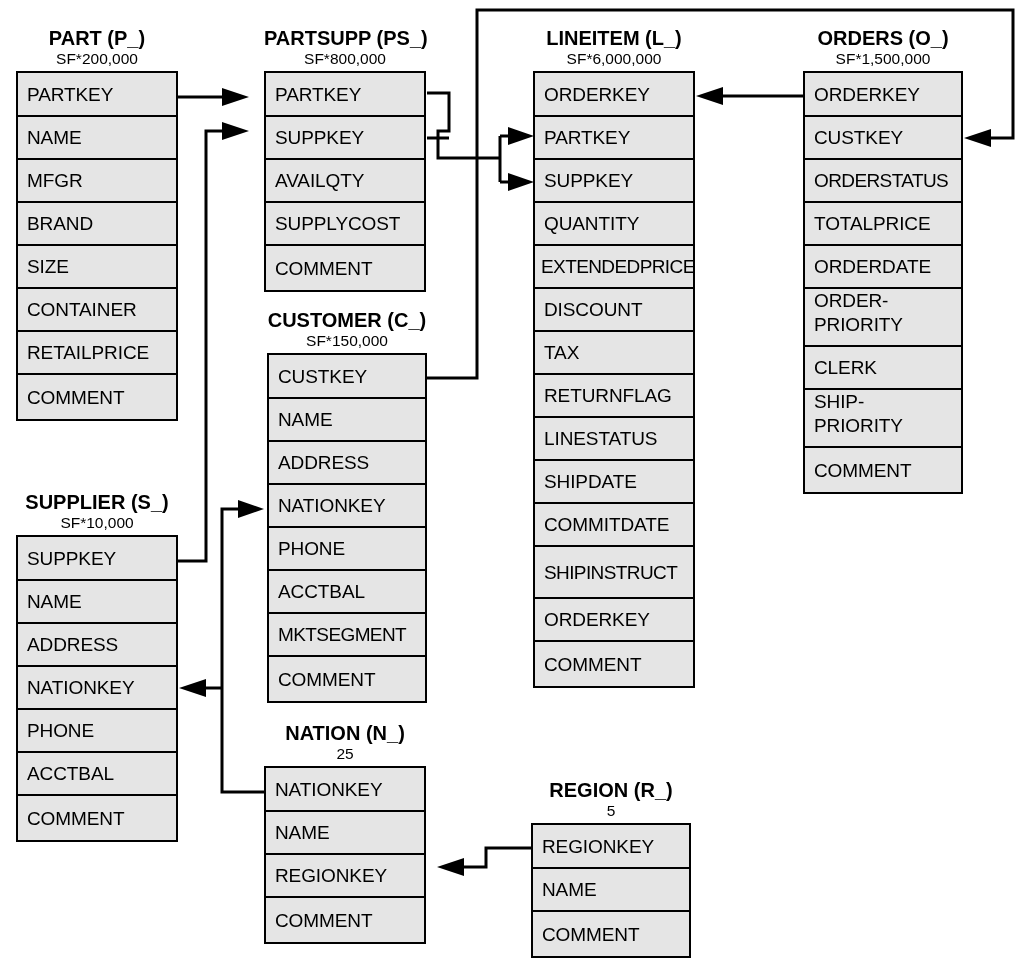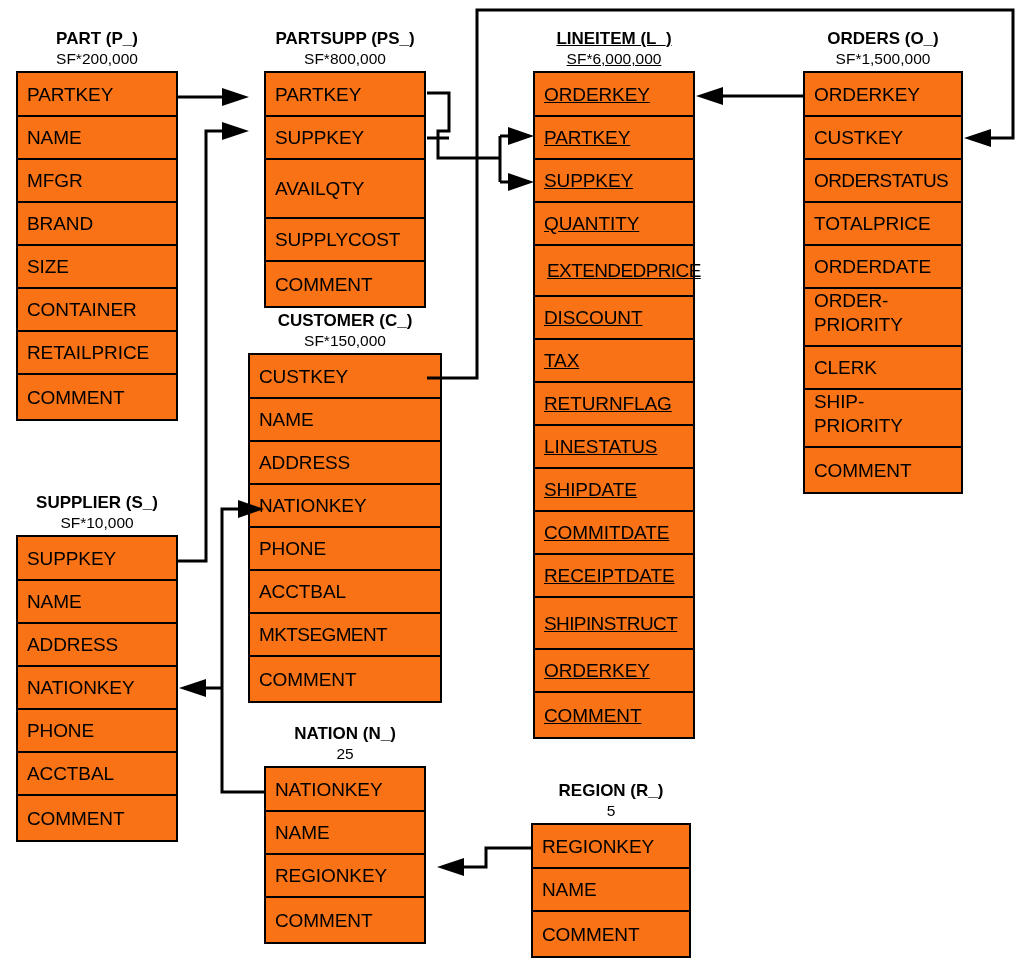--- a/index.html
+++ b/index.html
@@ -11,35 +11,35 @@
   #canvas{
     position:relative;
     width:1025px;
     height:966px;
     overflow:hidden;
     background:#fff;
   }
   .table-block{position:absolute;}
   .tbl-title{
     font-weight:bold;
-    font-size:17px;
+    font-size:20px;
     text-align:center;
     line-height:21px;
     white-space:nowrap;
   }
   .tbl-card{
     font-size:15.5px;
     text-align:center;
     line-height:20px;
     white-space:nowrap;
   }
   .tbl-box{
     border:2.5px solid #000;
     box-sizing:border-box;
-    background:#f97316;
+    background:#e5e5e5;
     margin-top:2px;
   }
   .row{
     box-sizing:border-box;
     border-bottom:2px solid #000;
     display:flex;
     align-items:center;
     padding-left:9px;
     font-size:19px;
     line-height:21px;
@@ -136,33 +136,33 @@
   <div class="table-block" style="left:264px; top:28px; width:162px;">
     <div class="tbl-title">PARTSUPP (PS_)</div>
     <div class="tbl-card">SF*800,000</div>
     <div class="tbl-box">
       <div class="row" style="height:44px">
           <span class="lbl">PARTKEY</span>
         </div>
       <div class="row" style="height:43px">
           <span class="lbl">SUPPKEY</span>
         </div>
-      <div class="row" style="height:59px">
+      <div class="row" style="height:43px">
           <span class="lbl">AVAILQTY</span>
         </div>
       <div class="row" style="height:43px">
           <span class="lbl">SUPPLYCOST</span>
         </div>
       <div class="row" style="height:44px">
           <span class="lbl">COMMENT</span>
         </div>
     </div>
   </div>
 
-  <div class="table-block" style="left:248px; top:310px; width:194px;">
+  <div class="table-block" style="left:267px; top:310px; width:160px;">
     <div class="tbl-title">CUSTOMER (C_)</div>
     <div class="tbl-card">SF*150,000</div>
     <div class="tbl-box">
       <div class="row" style="height:44px">
           <span class="lbl">CUSTKEY</span>
         </div>
       <div class="row" style="height:43px">
           <span class="lbl">NAME</span>
         </div>
       <div class="row" style="height:43px">
@@ -198,59 +198,56 @@
         </div>
       <div class="row" style="height:43px">
           <span class="lbl">REGIONKEY</span>
         </div>
       <div class="row" style="height:44px">
           <span class="lbl">COMMENT</span>
         </div>
     </div>
   </div>
 
-  <div class="table-block" style="left:533px; top:28px; width:162px;text-decoration:underline;">
+  <div class="table-block" style="left:533px; top:28px; width:162px;">
     <div class="tbl-title">LINEITEM (L_)</div>
     <div class="tbl-card">SF*6,000,000</div>
     <div class="tbl-box">
       <div class="row" style="height:44px">
           <span class="lbl">ORDERKEY</span>
         </div>
       <div class="row" style="height:43px">
           <span class="lbl">PARTKEY</span>
         </div>
       <div class="row" style="height:43px">
           <span class="lbl">SUPPKEY</span>
         </div>
       <div class="row" style="height:43px">
           <span class="lbl">QUANTITY</span>
         </div>
-      <div class="row overflow" style="height:51px;padding-left:12px">
+      <div class="row overflow" style="height:43px;padding-left:6px">
           <span class="lbl">EXTENDEDPRICE</span>
         </div>
       <div class="row" style="height:43px">
           <span class="lbl">DISCOUNT</span>
         </div>
       <div class="row" style="height:43px">
           <span class="lbl">TAX</span>
         </div>
       <div class="row" style="height:43px">
           <span class="lbl">RETURNFLAG</span>
         </div>
       <div class="row" style="height:43px">
           <span class="lbl">LINESTATUS</span>
         </div>
       <div class="row" style="height:43px">
           <span class="lbl">SHIPDATE</span>
         </div>
       <div class="row" style="height:43px">
           <span class="lbl">COMMITDATE</span>
-        </div>
-      <div class="row" style="height:43px">
-          <span class="lbl">RECEIPTDATE</span>
         </div>
       <div class="row overflow" style="height:52px">
           <span class="lbl">SHIPINSTRUCT</span>
         </div>
       <div class="row" style="height:43px">
           <span class="lbl">ORDERKEY</span>
         </div>
       <div class="row" style="height:44px">
           <span class="lbl">COMMENT</span>
         </div>

